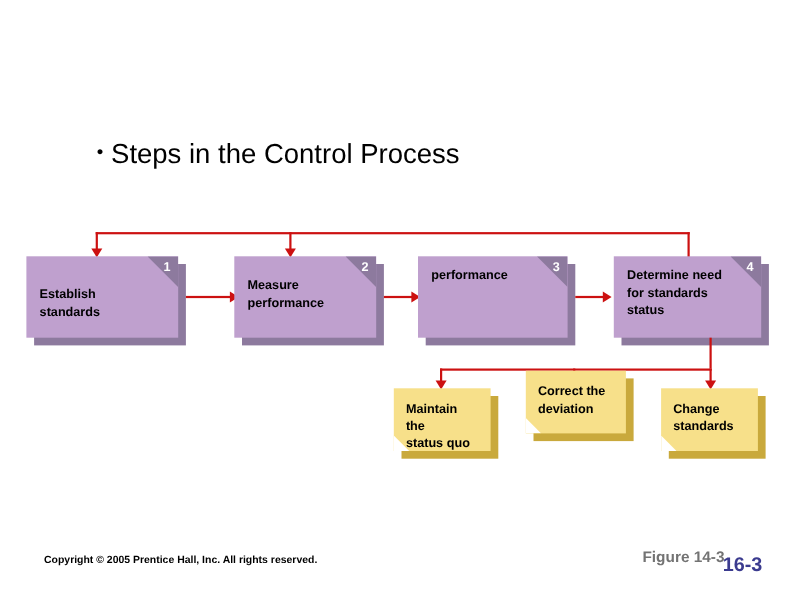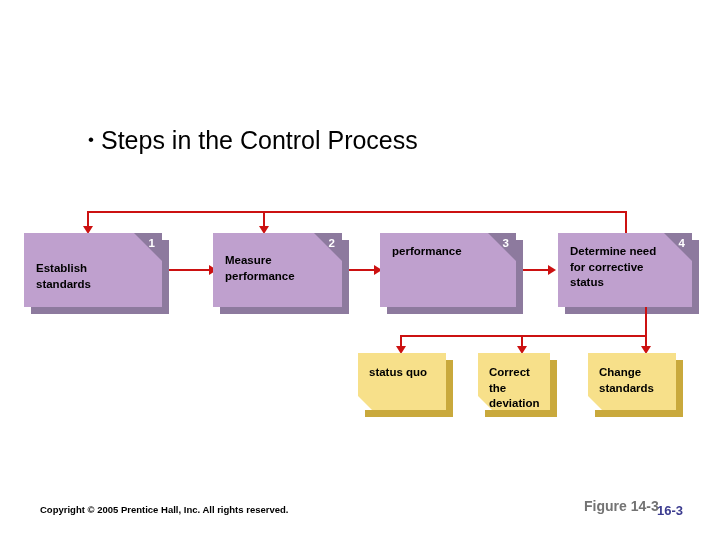--- a/index.html
+++ b/index.html
@@ -142,21 +142,21 @@
     top: 498px;
     font-size: 14px;
     font-weight: bold;
     color: #737373;
     white-space: nowrap;
   }
   .figure.primary { left: 584px; }
   .figure.ghost {
     left: 657px;
     top: 503px;
-    font-size: 13px;
+    font-size: 18px;
     color: #3b3b8f;
   }
 </style>
 </head>
 <body>
 
 <div id="slide">
 
   <div class="title">
     <span class="bullet">•</span><span>Steps in the Control Process</span>
@@ -212,21 +212,21 @@
   <div class="hline" style="left:523px; top:269px; width:28px;"></div>
   <div class="arrow-r" style="left:548px; top:265px;"></div>
 
   <div class="node" style="left:558px; top:233px; width:134px; height:74px;">
     <div class="shadow3d"></div>
     <div class="face"></div>
     <div class="bevel"></div>
     <div class="num" style="right:7px; top:4px;">4</div>
     <div class="label" style="top:11px;">
       <div>Determine need</div>
-      <div>for corrective</div>
+      <div>for standards</div>
       <div>status</div>
     </div>
   </div>
 
   <div class="vline" style="left:645px; top:307px; height:28px;"></div>
   <div class="hline" style="left:400px; top:335px; width:247px;"></div>
 
   <div class="vline" style="left:400px; top:335px; height:13px;"></div>
   <div class="arrow-d" style="left:396px; top:346px;"></div>
 
@@ -234,35 +234,36 @@
   <div class="arrow-d" style="left:517px; top:346px;"></div>
 
   <div class="vline" style="left:645px; top:335px; height:13px;"></div>
   <div class="arrow-d" style="left:641px; top:346px;"></div>
 
   <div class="node ynode" style="left:358px; top:353px; width:88px; height:57px;">
     <div class="shadow3d"></div>
     <div class="face"></div>
     <div class="bevelbl"></div>
     <div class="label" style="top:12px;">
+      <div>Maintain the</div>
       <div>status quo</div>
     </div>
   </div>
 
-  <div class="node ynode" style="left:478px; top:353px; width:72px; height:57px;border-radius:17px;">
+  <div class="node ynode" style="left:478px; top:337px; width:91px; height:57px;border-radius:17px;">
     <div class="shadow3d"></div>
     <div class="face"></div>
     <div class="bevelbl"></div>
     <div class="label" style="top:12px;">
       <div>Correct the</div>
       <div>deviation</div>
     </div>
   </div>
 
-  <div class="node ynode" style="left:588px; top:353px; width:88px; height:57px;">
+  <div class="node ynode" style="left:601px; top:353px; width:88px; height:57px;">
     <div class="shadow3d"></div>
     <div class="face"></div>
     <div class="bevelbl"></div>
     <div class="label" style="top:12px;">
       <div>Change</div>
       <div>standards</div>
     </div>
   </div>
 
   <div class="copyright">Copyright © 2005 Prentice Hall, Inc. All rights reserved.</div>

